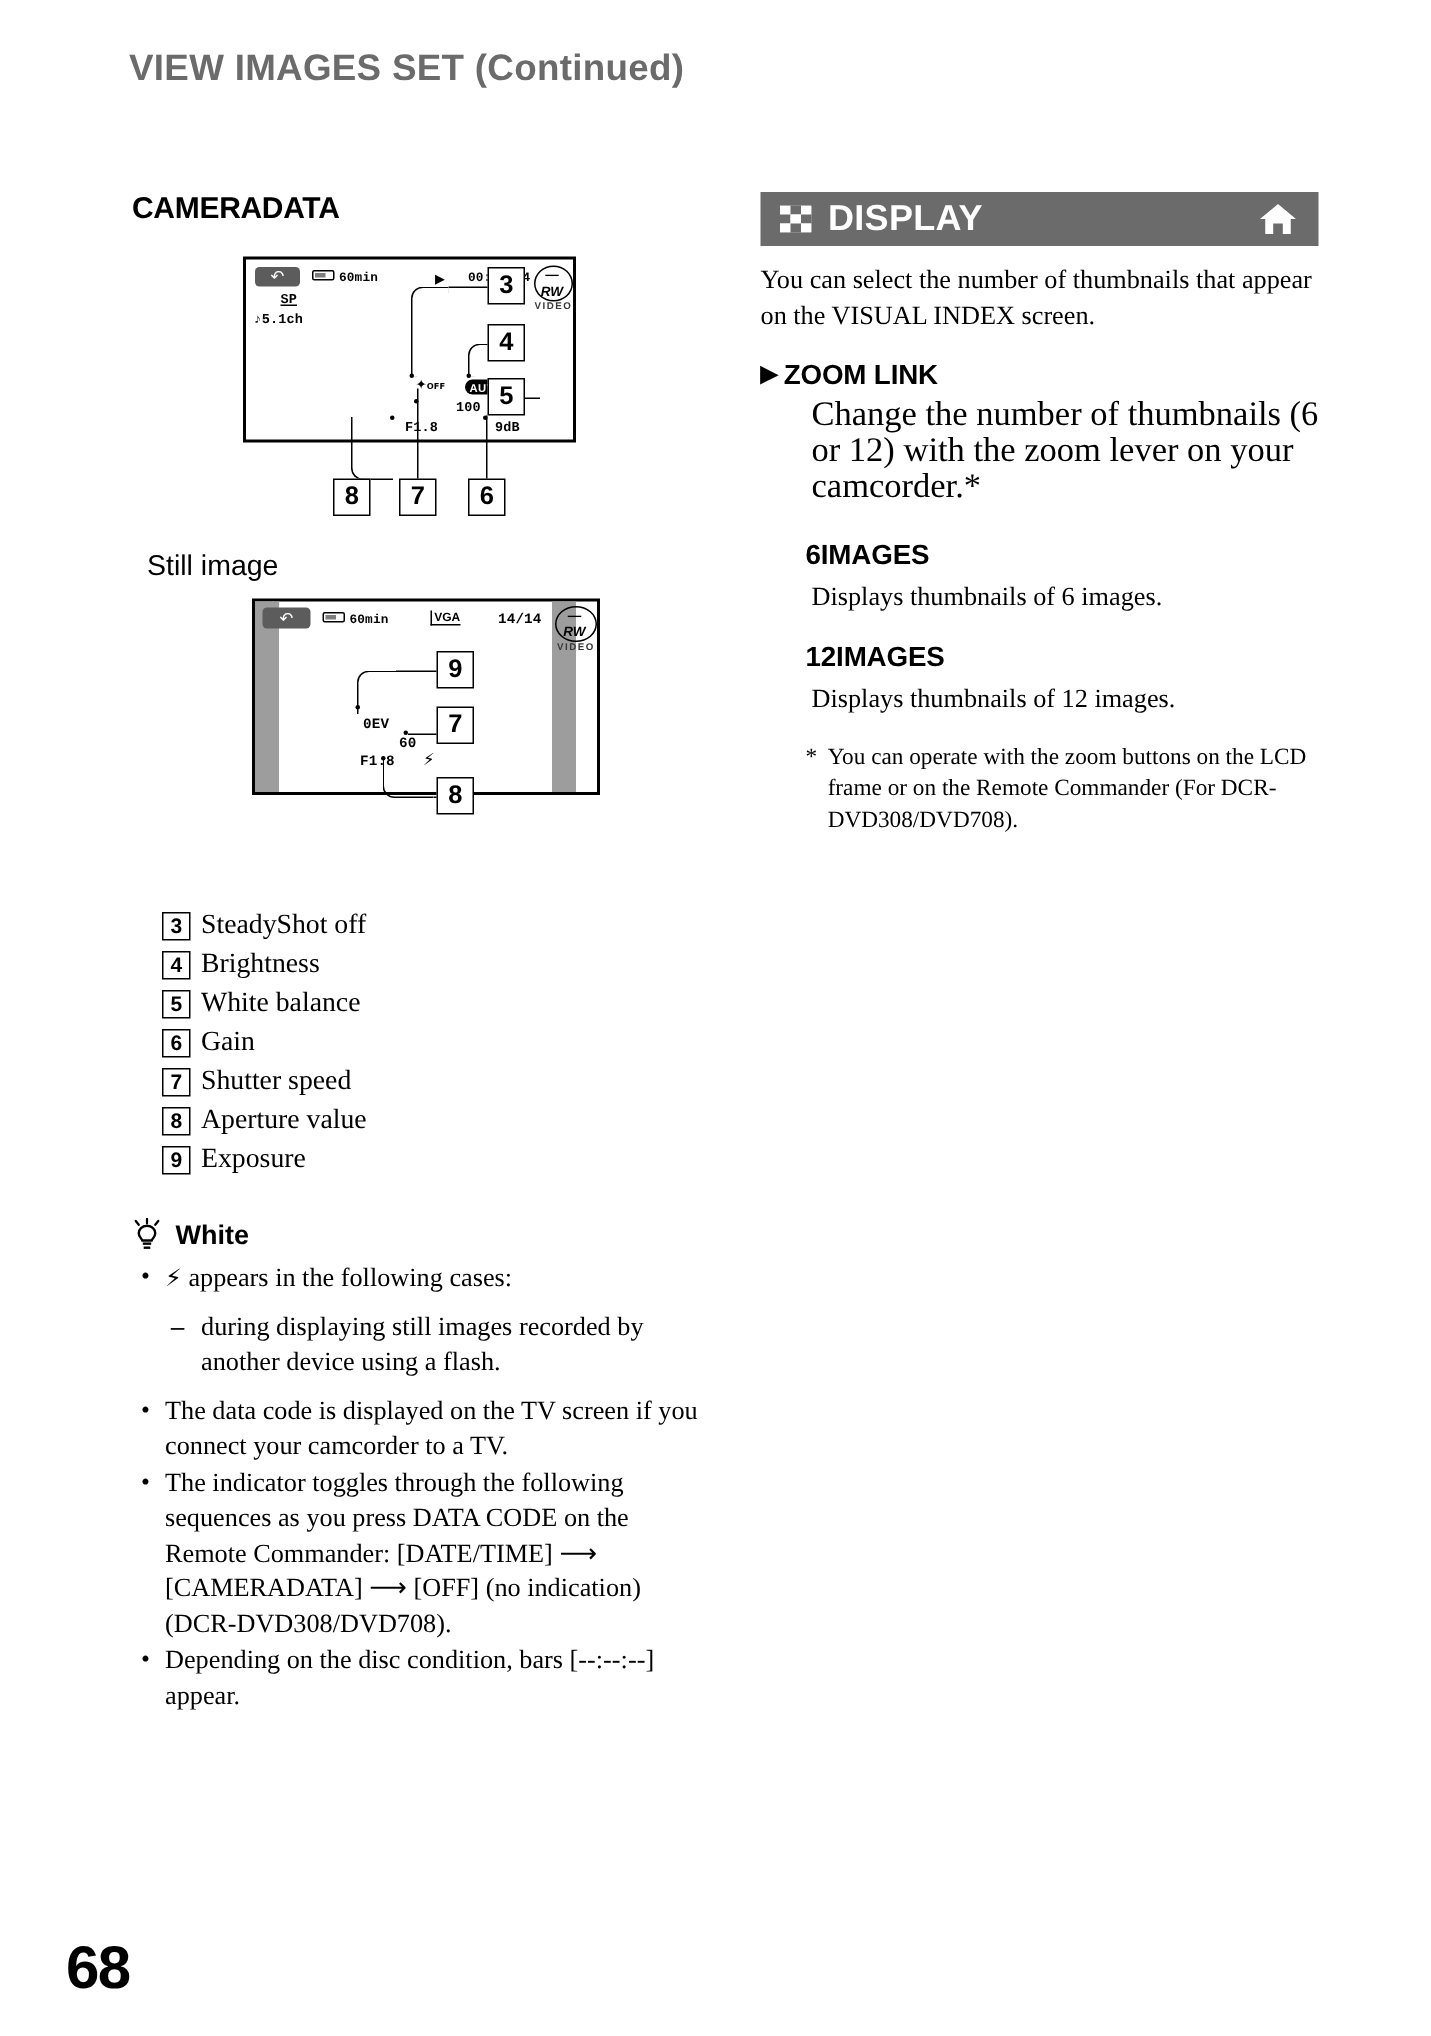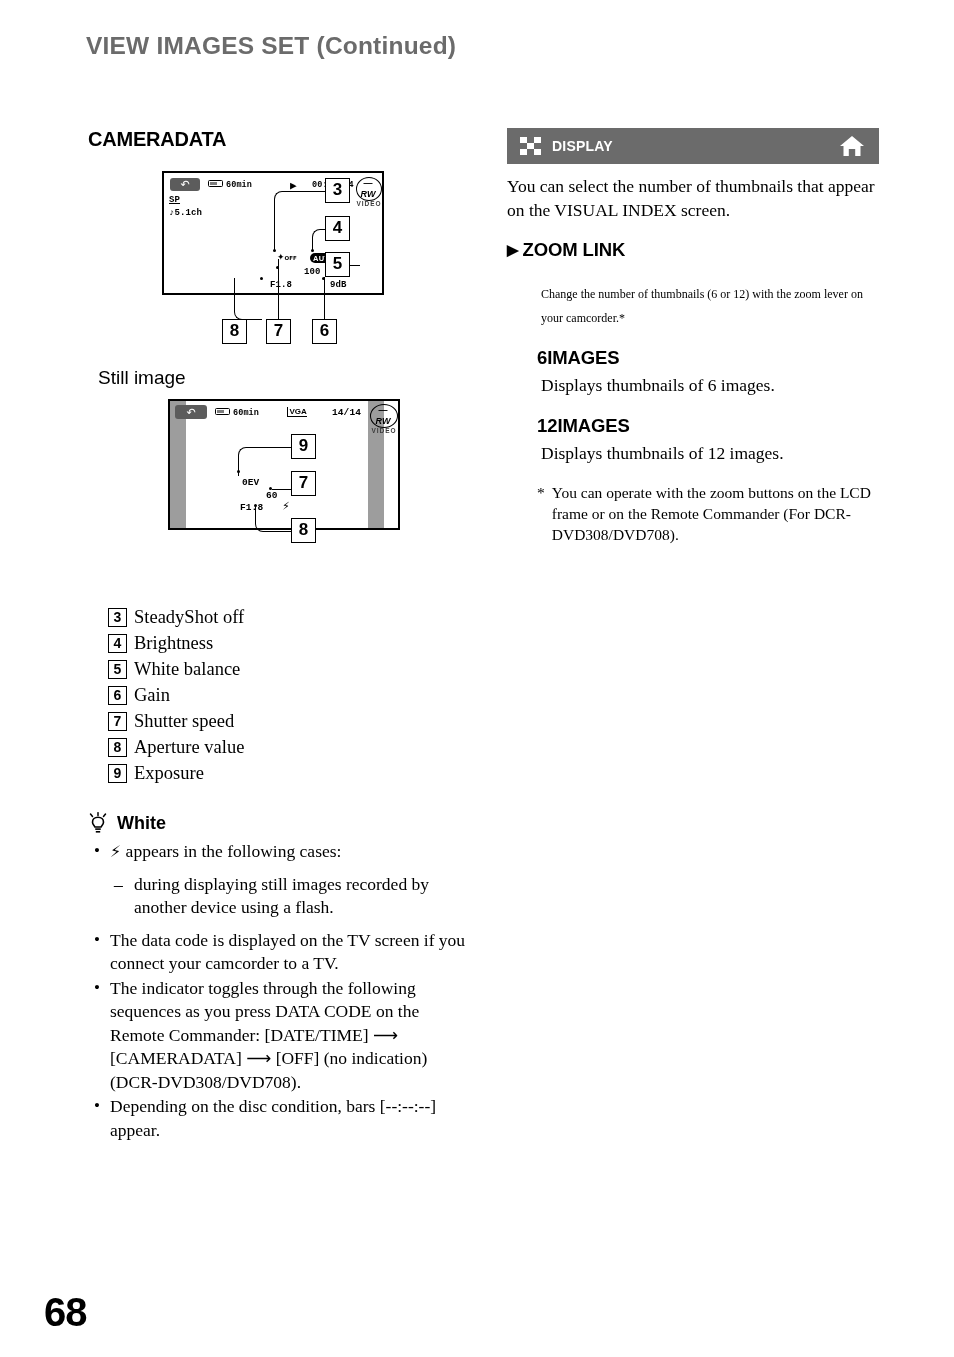--- a/index.html
+++ b/index.html
@@ -127,21 +127,21 @@
     width: 7px;
     background: #7d7d7d;
   }
   .osd-batt::before {
     content: "";
     position: absolute;
     right: -2.6px; top: 1.6px;
     width: 1.6px; height: 2.6px;
     background: #000;
   }
-  .osd-underline { text-decoration: underline; }
+  .osd-underline { text-decoration: underline; margin-left: 18px; }
   .disc-badge {
     position: absolute;
     text-align: center;
     font-family: "Liberation Sans", sans-serif;
   }
   .disc-badge .oval {
     border: 1.3px solid #000;
     border-radius: 50%;
     font-size: 9px;
     font-style: italic;
@@ -321,21 +321,21 @@
     box-sizing: border-box;
   }
   .sect-bar .chk-icon {
     width: 21px; height: 18px;
     flex: none;
     margin-right: 11px;
   }
   .sect-bar .title {
     font-family: "Liberation Sans", sans-serif;
     font-weight: bold;
-    font-size: 14px;
+    font-size: 24px;
     color: #fff;
     letter-spacing: 0.2px;
     flex: 1;
   }
   .sect-bar .home-icon { width: 26px; height: 24px; flex: none; }
 
   .intro {
     font-size: 17.5px;
     line-height: 24px;
     margin: 10px 0 0 0;
@@ -363,23 +363,23 @@
     padding-left: 30px;
     letter-spacing: -0.1px;
   }
   .opt-body {
     font-size: 17.5px;
     line-height: 24px;
     margin-top: 4px;
     padding-left: 34px;
   }
   .sub-body {
-    font-size: 12px;
+    font-size: 23px;
     line-height: 24px;
-    margin-top: 21px;
+    margin-top: 3px;
     padding-left: 34px;
   }
   .footnote {
     display: flex;
     font-size: 15.5px;
     line-height: 21px;
     margin-top: 9px;
     padding-left: 30px;
   }
   .footnote .star { margin-right: 7px; flex: none; }

